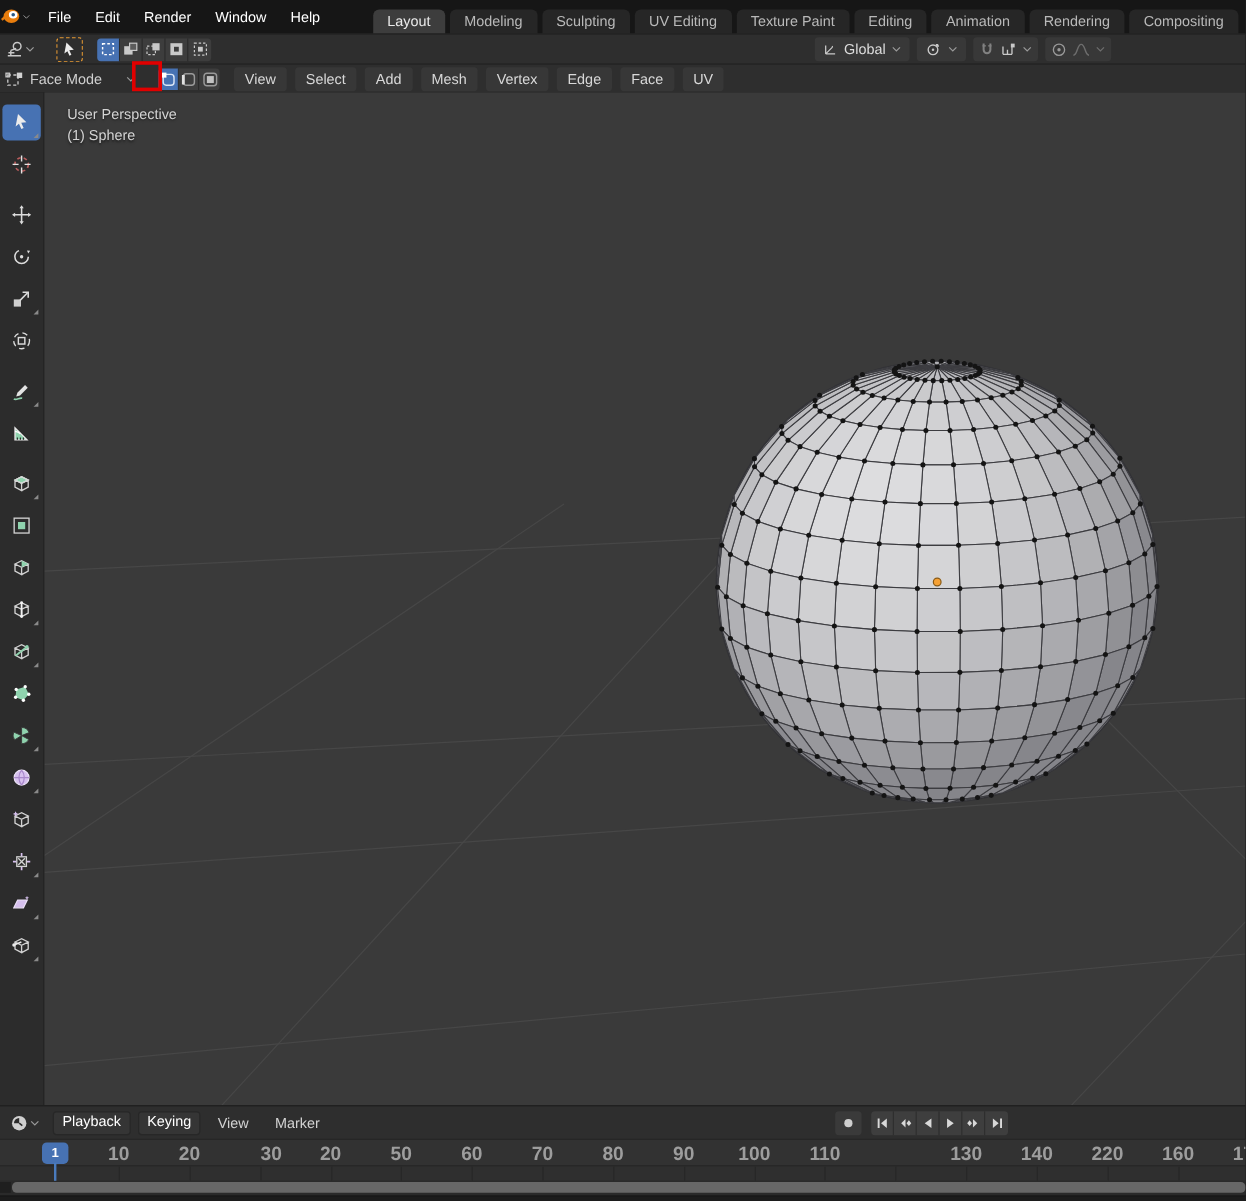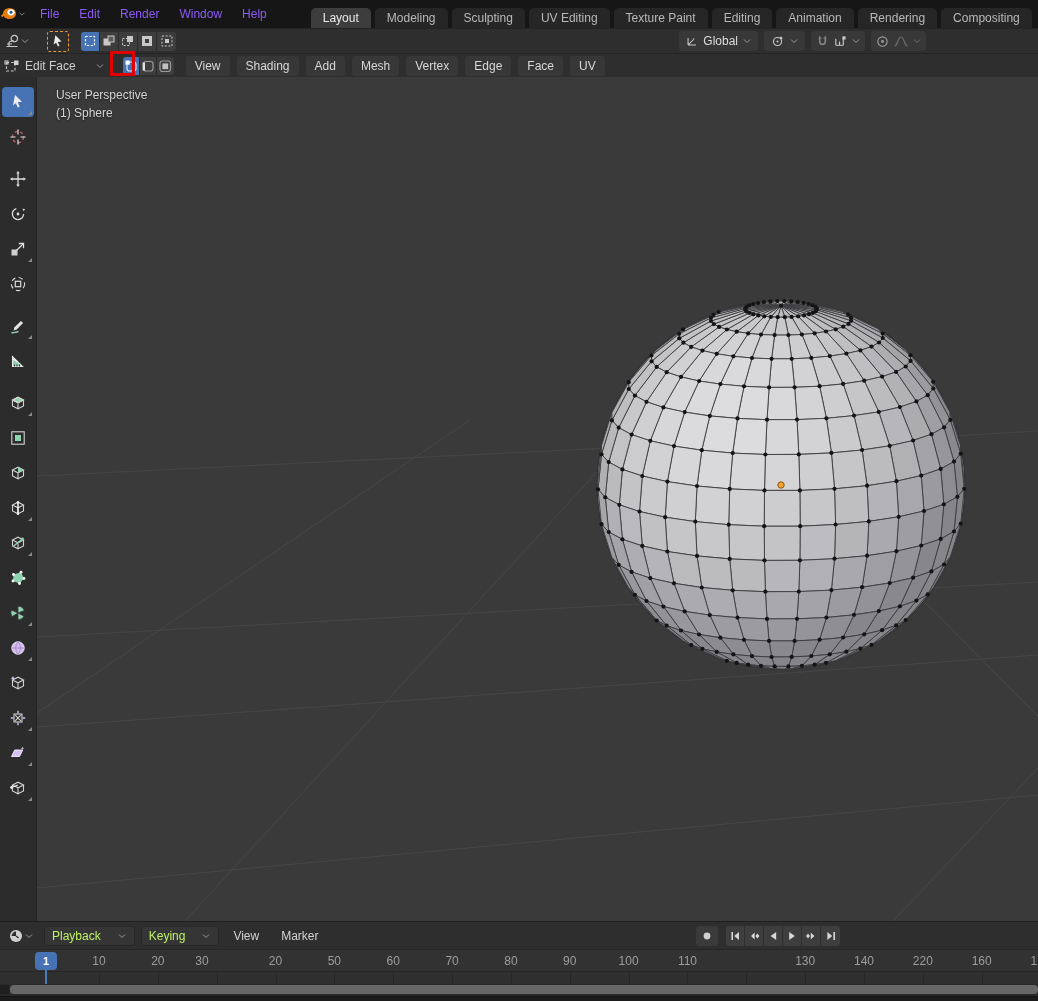--- a/index.html
+++ b/index.html
@@ -3,21 +3,21 @@
 <meta charset="utf-8">
 <style>
   * { margin:0; padding:0; box-sizing:border-box; }
   html,body { width:1038px; height:1001px; overflow:hidden; background:#1a1a1a;
     font-family:"Liberation Sans", sans-serif; font-size:12px; color:#cfcfcf; }
   #app { position:relative; width:1038px; height:1001px; display:flex; flex-direction:column; }
 
   
   .topbar { height:28px; background:#161616; display:flex; align-items:center; flex:0 0 auto; }
   .logo { width:26px; display:flex; justify-content:center; align-items:center; }
-  .menu-item { padding:4px 10px; color:#8b5cf6; cursor:default; }
+  .menu-item { padding:4px 10px; color:#ffffff; cursor:default; }
   .tabs { display:flex; align-items:flex-end; height:28px; margin-left:34px; gap:4px; }
   .tab { height:20px; padding:3px 12px 0 12px; background:#262626; color:#b9b9b9;
     border-radius:5px 5px 0 0; white-space:nowrap; }
   .tab.active { background:#3d3d3d; color:#eaeaea; }
 
   
   .row2 { height:25px; background:#2e2e2e; border-top:1px solid #242424; display:flex; align-items:center; flex:0 0 auto; }
   .editor-btn { display:flex; align-items:center; padding:0 2px 0 4px; height:21px; border-radius:3px; }
   .tweak-btn { width:22px; height:21px; margin-left:15px; border:1px dashed #e79a33; border-radius:3px;
     display:flex; align-items:center; justify-content:center; background:#2e2e2e; }
@@ -60,32 +60,32 @@
   .tool .grp { position:absolute; right:2px; bottom:2px; width:0; height:0;
     border-left:4px solid transparent; border-bottom:4px solid #8a8a8a; }
   .viewport { position:relative; flex:1; background:#3a3a3a; overflow:hidden; }
   .vp-overlay { position:absolute; left:19px; top:9px; color:#d4d4d4; font-size:12px;
     text-shadow:0 1px 2px rgba(0,0,0,.55); line-height:18px; }
 
   
   .timeline { position:relative; flex:0 0 auto; height:75px; background:#2e2e2e; }
   .tl-header { height:28px; display:flex; align-items:center; border-top:1px solid #1f1f1f; }
   .tl-menus { display:flex; align-items:center; gap:6px; margin-left:8px; }
-  .tl-drop { display:flex; align-items:center; gap:16px; background:#353535; border:1px solid #272727;
-    border-radius:3px; height:20px; padding:0 7px; color:#bef264; }
+  .tl-drop { display:flex; align-items:center; gap:4px; background:#353535; border:1px solid #272727;
+    border-radius:3px; height:20px; padding:0 7px; color:#ffffff;flex-direction:column; }
   .tl-menu { padding:3px 8px; color:#d2d2d2; }
   .tl-right { margin-left:auto; margin-right:198px; display:flex; align-items:center; gap:8px; }
   .recbtn { width:22px; height:20px; background:#3a3a3a; border-radius:3px;
     display:flex; align-items:center; justify-content:center; }
   .transport { display:flex; background:#3e3e3e; border-radius:3px; overflow:hidden; }
   .tbtn { width:19px; height:20px; display:flex; align-items:center; justify-content:center;
     border-right:1px solid #2e2e2e; }
   .tbtn:last-child { border-right:none; }
   .tl-ruler { position:relative; height:22px; background:#323232; border-top:1px solid #262626; overflow:hidden; }
-  .tick-label { position:absolute; top:4px; transform:translateX(-50%); color:#9d9d9d; font-size:12px; }
+  .tick-label { position:absolute; top:4px; transform:translateX(-50%); color:#9d9d9d; font-size:16px;font-weight:bold; }
   .frame-badge { position:absolute; top:2px; width:22px; height:18px; background:#4772b3; border-radius:4px;
     color:#fff; font-weight:bold; font-size:11px; display:flex; align-items:center; justify-content:center;
     transform:translateX(-50%); z-index:5; }
   .tl-tracks { position:relative; height:13px; background:#2f2f2f; border-top:1px solid #262626; overflow:hidden; }
   .tick-line { position:absolute; top:0; bottom:0; width:1px; background:#272727; }
   .playhead { position:absolute; width:2px; background:#4a7bbd; z-index:6; }
   .tl-scroll { position:relative; height:12px; background:#2a2a2a; }
   .scroll-thumb { position:absolute; left:10px; right:0; top:1px; height:9px; background:#676767; border-radius:4px; }
   .scroll-notch { position:absolute; left:0; top:1px; width:9px; height:9px; background:#1f1f1f; }
 
@@ -255,21 +255,21 @@
 
   <div class="row3">
     <div class="modebtn">
       <span>
         <svg width="16" height="16" viewBox="0 0 16 16" fill="none" stroke="#c9c9c9" stroke-width="1.1">
           <rect x="2.5" y="4.5" width="8.5" height="8.5" stroke-dasharray="2.6 2"></rect>
           <rect x="10" y="2.5" width="4.5" height="4.5" fill="#d2d2d2" stroke="none"></rect>
           <rect x="1" y="3" width="3" height="3"></rect>
         </svg>
       </span>
-      <span>Edit Face</span>
+      <span>Face Mode</span>
       <span class="chev">
         <svg width="10" height="10" viewBox="0 0 10 10">
             <path d="M2 3.5l3 3 3-3" stroke="#9a9a9a" fill="none"></path>
           </svg>
       </span>
     </div>
     <div class="vefgroup" id="vef-group">
         <div class="vefbtn active">
           <svg width="16" height="16" viewBox="0 0 16 16">
             <rect x="4" y="4" width="9" height="9" rx="2.5" fill="none" stroke="#dce6f5" stroke-width="1.2"></rect>
@@ -284,21 +284,21 @@
         </div>
         <div class="vefbtn">
           <svg width="16" height="16" viewBox="0 0 16 16">
             <rect x="3" y="3" width="10.5" height="10.5" rx="2.5" fill="none" stroke="#9a9a9a" stroke-width="1.2"></rect>
             <rect x="5.4" y="5.4" width="5.8" height="5.8" fill="#c2c2c2"></rect>
           </svg>
         </div>
       </div>
     <div class="hmenus" id="viewport-menus">
         <span class="hmenu">View</span>
-        <span class="hmenu">Shading</span>
+        <span class="hmenu">Select</span>
         <span class="hmenu">Add</span>
         <span class="hmenu">Mesh</span>
         <span class="hmenu">Vertex</span>
         <span class="hmenu">Edge</span>
         <span class="hmenu">Face</span>
         <span class="hmenu">UV</span>
       </div>
   </div>
 
   <div class="annot-box"></div>
@@ -1038,21 +1038,21 @@
                 <path d="M9.2 2v8" stroke="#d8d8d8" stroke-width="1.6"></path>
               </svg>
             </div>
           </div>
       </div>
     </div>
     <div class="tl-ruler" id="ruler">
       <div class="frame-badge" id="frame-badge" style="left: 46px;">1</div>
     <span class="tick-label" style="left: 98.965px;">10</span>
         <span class="tick-label" style="left: 157.815px;">20</span>
-        <span class="tick-label" style="left: 202px; text-align: right;">30</span>
+        <span class="tick-label" style="left: 226px; text-align: right;">30</span>
         <span class="tick-label" style="left: 275.515px;">20</span>
         <span class="tick-label" style="left: 334.365px;">50</span>
         <span class="tick-label" style="left: 393.215px;">60</span>
         <span class="tick-label" style="left: 452.065px;">70</span>
         <span class="tick-label" style="left: 510.915px;">80</span>
         <span class="tick-label" style="left: 569.765px;">90</span>
         <span class="tick-label" style="left: 628.615px;">100</span>
         <span class="tick-label" style="left: 687.465px;">110</span>
         <span class="tick-label" style="left: 746.315px; margin-top: 36px;">120</span>
         <span class="tick-label" style="left: 805.165px;">130</span>

